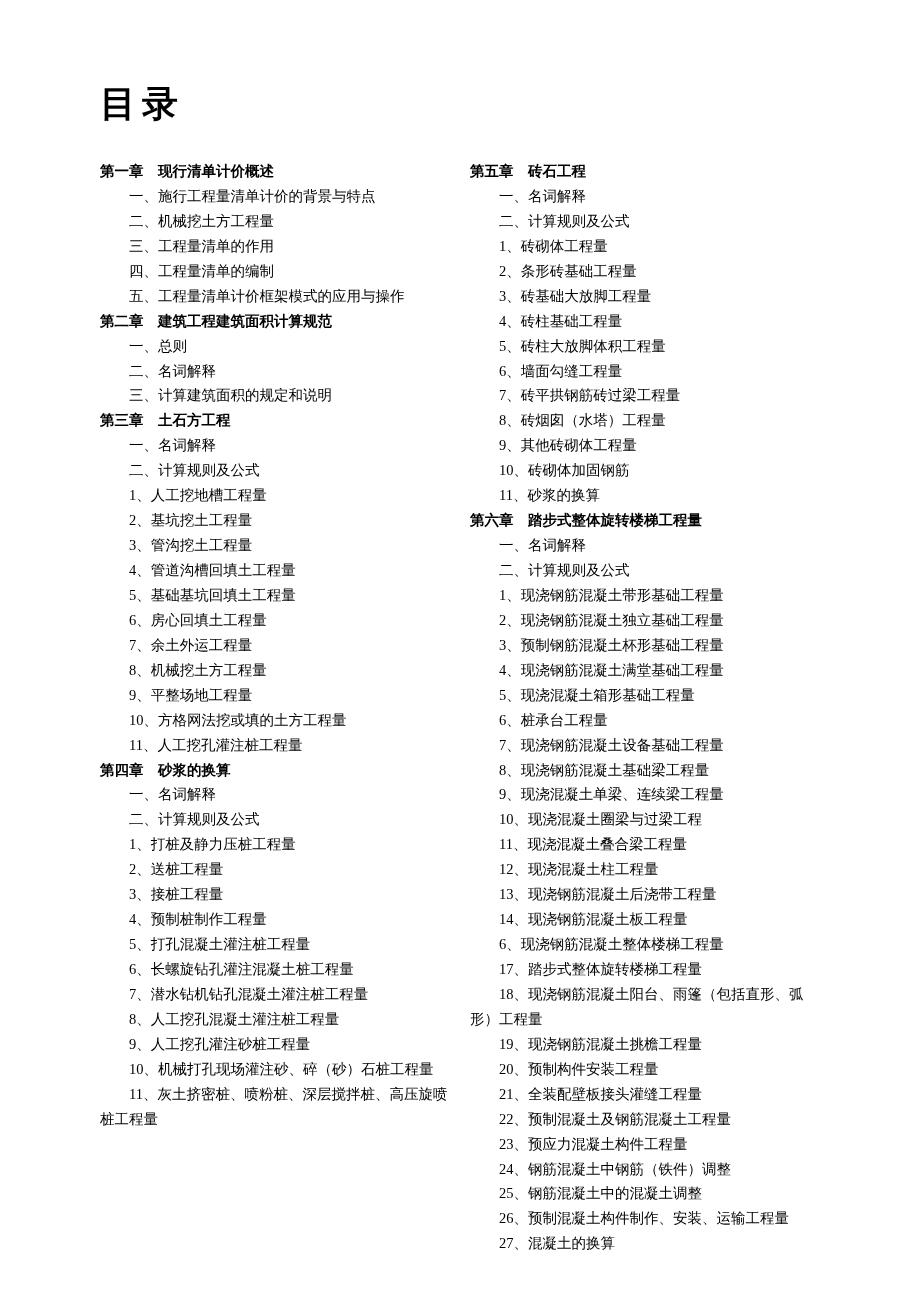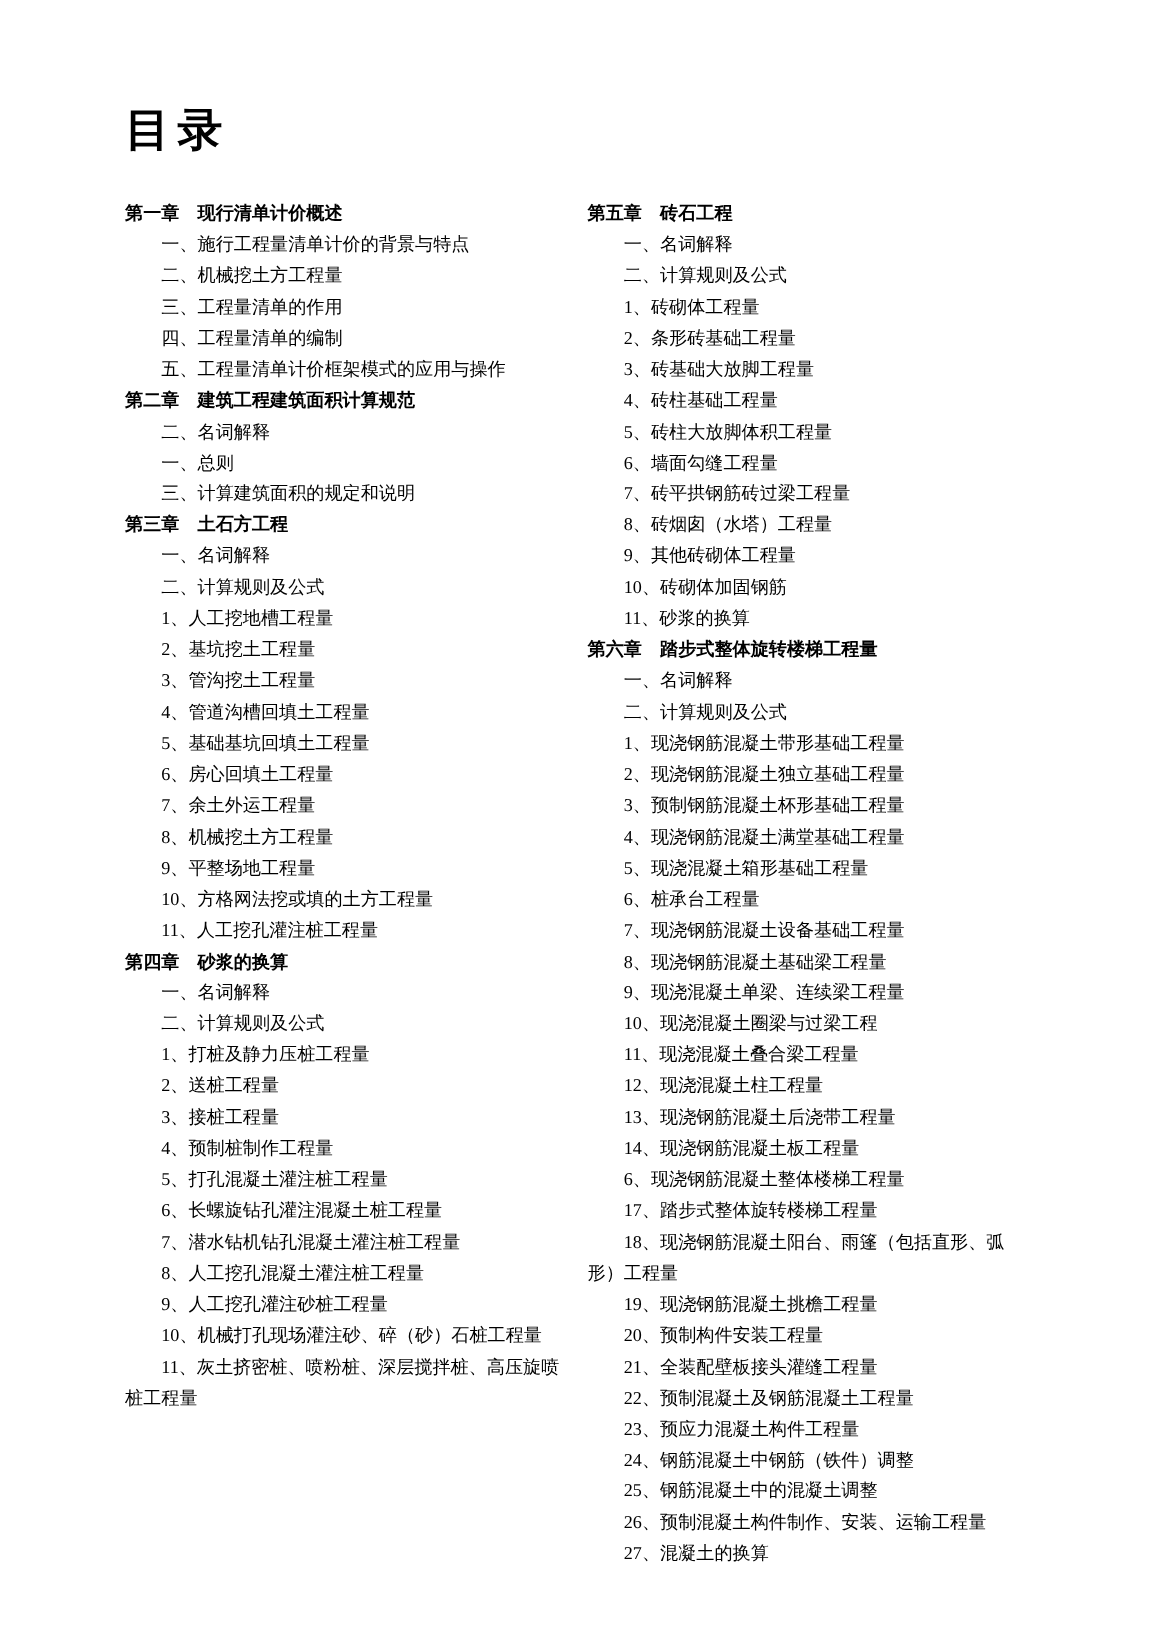--- a/index.html
+++ b/index.html
@@ -47,22 +47,22 @@
 
 <div class="cols">
   <div class="col" id="left-col">
       <p class="chapter">第一章 现行清单计价概述</p>
       <p class="item">一、施行工程量清单计价的背景与特点</p>
       <p class="item">二、机械挖土方工程量</p>
       <p class="item">三、工程量清单的作用</p>
       <p class="item">四、工程量清单的编制</p>
       <p class="item">五、工程量清单计价框架模式的应用与操作</p>
       <p class="chapter">第二章 建筑工程建筑面积计算规范</p>
+      <p class="item">一、总则</p>
       <p class="item">二、名词解释</p>
-      <p class="item">一、总则</p>
       <p class="item">三、计算建筑面积的规定和说明</p>
       <p class="chapter">第三章 土石方工程</p>
       <p class="item">一、名词解释</p>
       <p class="item">二、计算规则及公式</p>
       <p class="item">1、人工挖地槽工程量</p>
       <p class="item">2、基坑挖土工程量</p>
       <p class="item">3、管沟挖土工程量</p>
       <p class="item">4、管道沟槽回填土工程量</p>
       <p class="item">5、基础基坑回填土工程量</p>
       <p class="item">6、房心回填土工程量</p>

